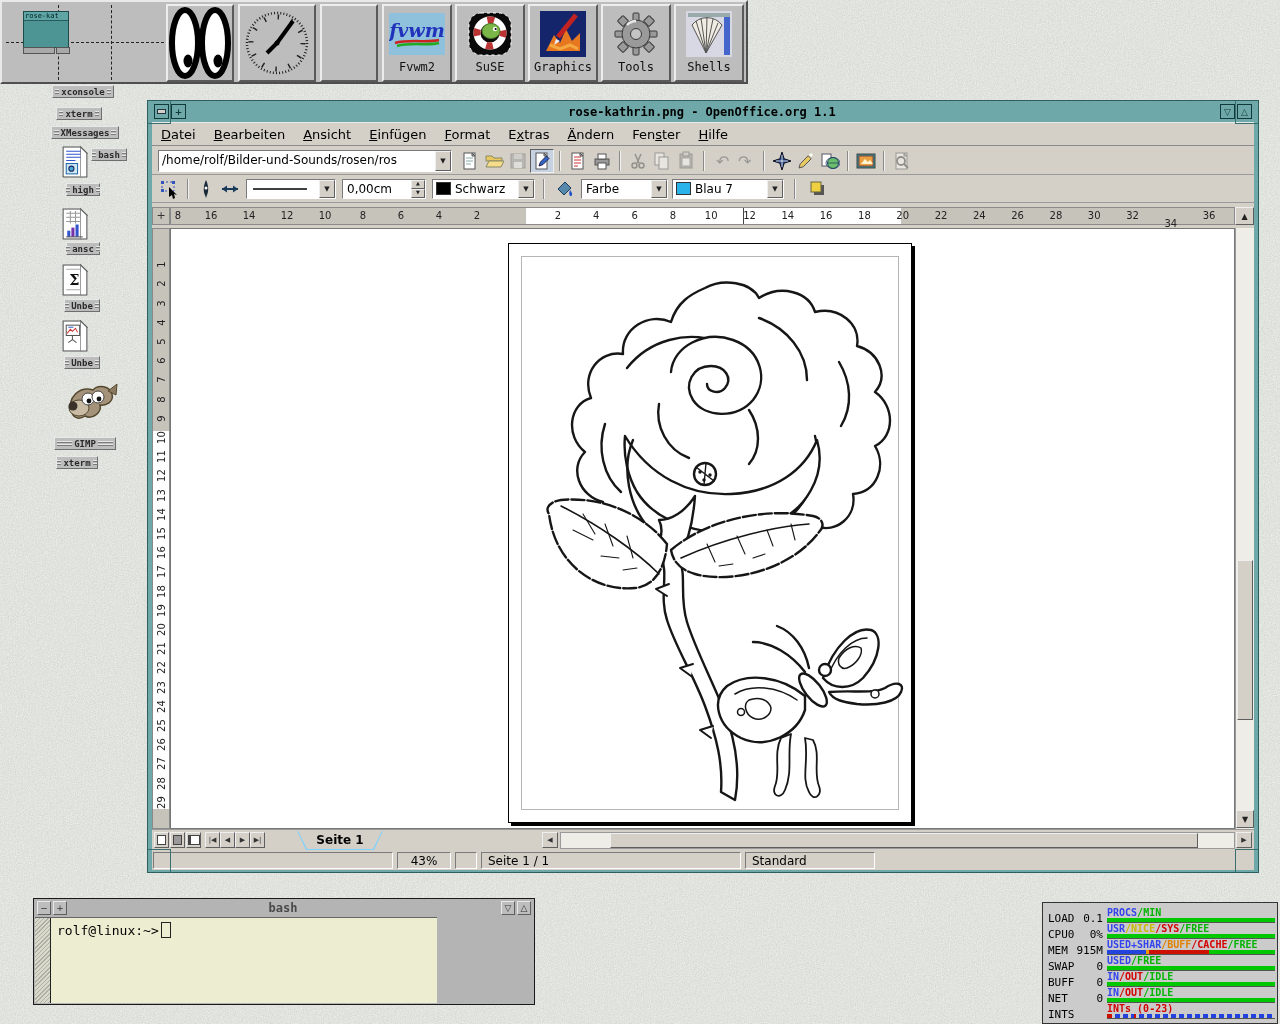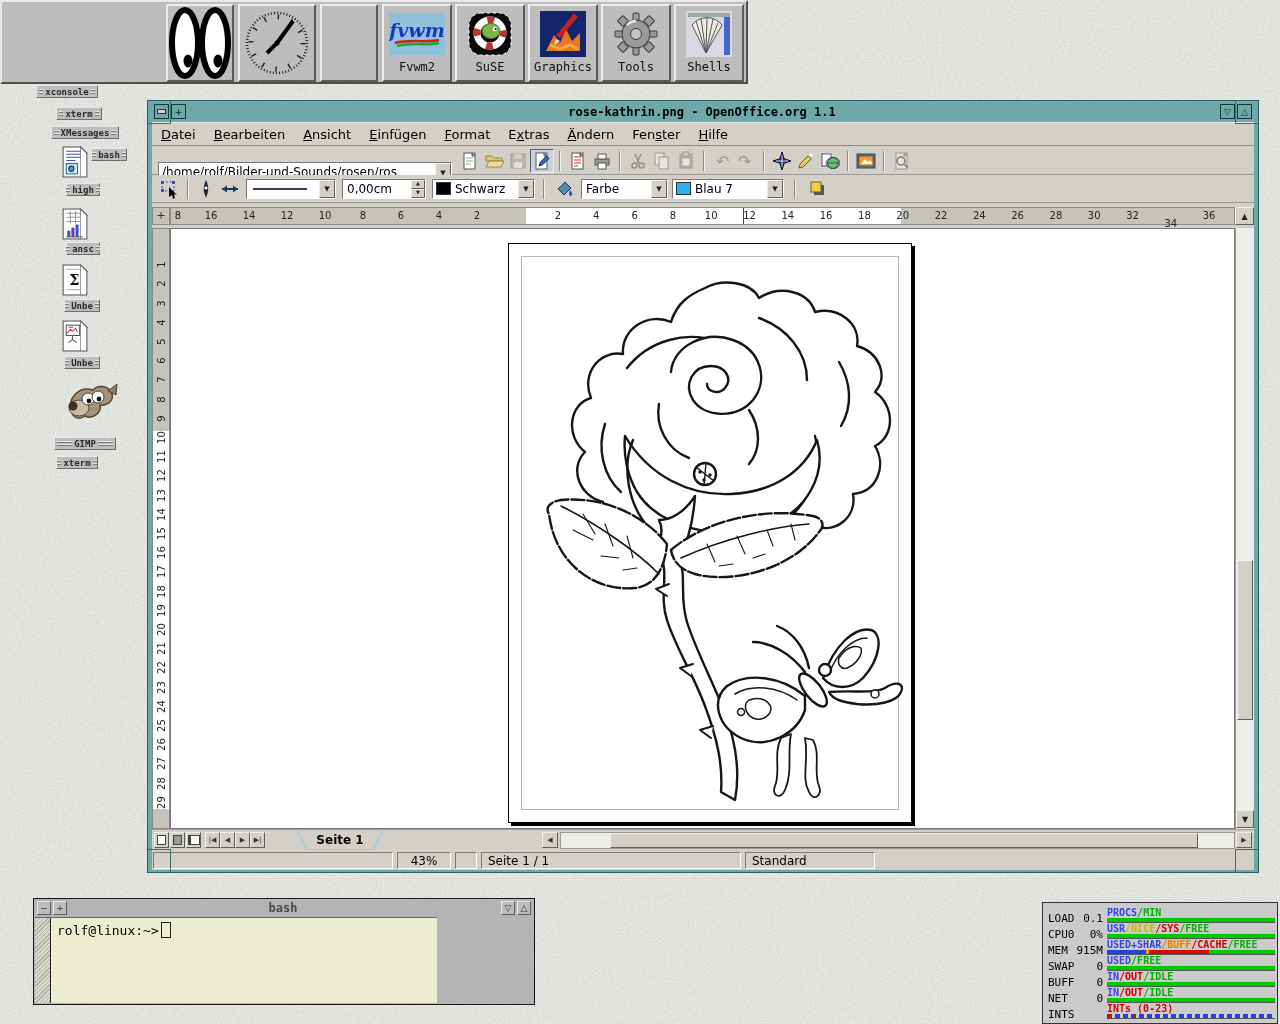--- a/index.html
+++ b/index.html
@@ -39,21 +39,21 @@
         border:1px solid;border-color:#A9CDCD #37696 9 #376969 #A9CDCD;
         display:flex;align-items:center;justify-content:center;font:9px "DejaVu Sans",sans-serif;color:#103A3A;}
   #oo-title .ttext{flex:1;text-align:center;font:bold 12px "DejaVu Sans Mono",monospace;color:#000;}
   #oo-body{left:4px;top:21px;width:1102px;height:747px;background:#D4D0C8;border-top:1px solid #E9E9E9;box-sizing:border-box;}
   
   #menu-bar{left:0;top:0;width:1102px;height:23px;display:flex;align-items:center;gap:0;
             border-bottom:1px solid #8A8A8A;box-sizing:border-box;background:#D4D0C8;}
   .menu-item{font:13px "DejaVu Sans",sans-serif;color:#000;padding:2px 9px;}
   
   #func-bar{left:0;top:23px;width:1102px;height:29px;background:#D4D0C8;border-bottom:1px solid #9A9A9A;box-sizing:border-box;}
-  #url-combo{left:6px;top:16px;width:292px;height:20px;display:flex;}
+  #url-combo{left:6px;top:4px;width:292px;height:20px;display:flex;}
   #url-combo .utext{flex:1;font:12px "DejaVu Sans",sans-serif;color:#000;padding:2px 3px;overflow:hidden;white-space:nowrap;background:#fff;}
   .dd-btn{width:16px;height:100%;background:#D4D0C8;border:1px solid;border-color:#EFEFEF #5E5E5E #5E5E5E #EFEFEF;
           box-sizing:border-box;display:flex;align-items:center;justify-content:center;font-size:7px;color:#222;}
   #fb-icons{left:306px;top:2px;height:25px;display:flex;align-items:center;}
   .tbi{width:24px;height:24px;display:flex;align-items:center;justify-content:center;position:relative;}
   .tbi.act{background:#C6D2E2;border:1px solid;border-color:#5E5E5E #EFEFEF #EFEFEF #5E5E5E;box-sizing:border-box;}
   .tbi.dis{opacity:.45;filter:grayscale(1);}
   .tsep{width:1px;height:20px;background:#8A8A8A;margin:0 5px;border-right:1px solid #F2F2F2;}
   
   #obj-bar{left:0;top:52px;width:1102px;height:28px;background:#D4D0C8;border-bottom:1px solid #9A9A9A;
@@ -138,20 +138,30 @@
       <feFuncR type="linear" slope="0.34" intercept="0.58"></feFuncR>
       <feFuncG type="linear" slope="0.34" intercept="0.60"></feFuncG>
       <feFuncB type="linear" slope="0.34" intercept="0.56"></feFuncB>
       <feFuncA type="linear" slope="0" intercept="1"></feFuncA>
     </feComponentTransfer>
   </filter>
   <rect width="1280" height="1024" filter="url(#granite)"></rect>
 </svg>
 
 <div id="panel" class="abs">
+  <div id="pager">
+    <div class="pager-line-v" style="left:52px"></div>
+    <div class="pager-line-v" style="left:105px"></div>
+    <div class="pager-line-h" style="top:37px"></div>
+    <div class="abs" style="left:17px;top:6px;width:44px;height:35px;background:#4D9494;border:1px solid #1E4C4C;">
+      <div style="font:7px 'DejaVu Sans Mono',monospace;color:#042;background:#5FA5A5;border-bottom:1px solid #2A5C5C;color:#012020;padding:0 1px;white-space:nowrap;overflow:hidden;">rose-kat</div>
+    </div>
+    <div class="abs" style="left:17px;top:42px;width:30px;height:5px;background:#A9A9A9;border:1px solid #555;"></div>
+    <div class="abs" style="left:50px;top:42px;width:12px;height:5px;background:#A9A9A9;border:1px solid #555;"></div>
+  </div>
 
   <div class="panel-tile" style="left:164px;top:2px;width:68px;height:78px;">
     <svg width="62" height="72" style="margin:1px 0 0 1px">
       <ellipse cx="16" cy="36" rx="13" ry="33" fill="#fff" stroke="#000" stroke-width="6"></ellipse>
       <ellipse cx="46" cy="36" rx="13" ry="33" fill="#fff" stroke="#000" stroke-width="6"></ellipse>
       <ellipse cx="19" cy="54" rx="4.5" ry="6.5" fill="#000"></ellipse>
       <ellipse cx="49" cy="54" rx="4.5" ry="6.5" fill="#000"></ellipse>
     </svg>
   </div>
 
@@ -237,21 +247,21 @@
               <path d="M20,42 L10,10 M20,42 L15,7 M20,42 L21,6 M20,42 L27,8 M20,42 L32,12" fill="none"></path>
             </g>
           </svg>
         </div>
         <div class="llab">Shells</div>
       </div>
     </div>
 </div>
 
 <div id="desktop-icons">
-    <div class="plaque" style="left: 36px; top: 85px; width: 62px;">
+    <div class="plaque" style="left: 52px; top: 85px; width: 62px;">
       <span>xconsole</span>
     </div>
     <div class="plaque" style="left: 56px; top: 107px; width: 46px;">
       <span>xterm</span>
     </div>
     <div class="plaque" style="left: 51px; top: 126px; width: 68px; align-items: center;">
       <span>XMessages</span>
     </div>
     <div class="plaque" style="left: 91px; top: 148px; width: 36px;">
       <span>bash</span>

